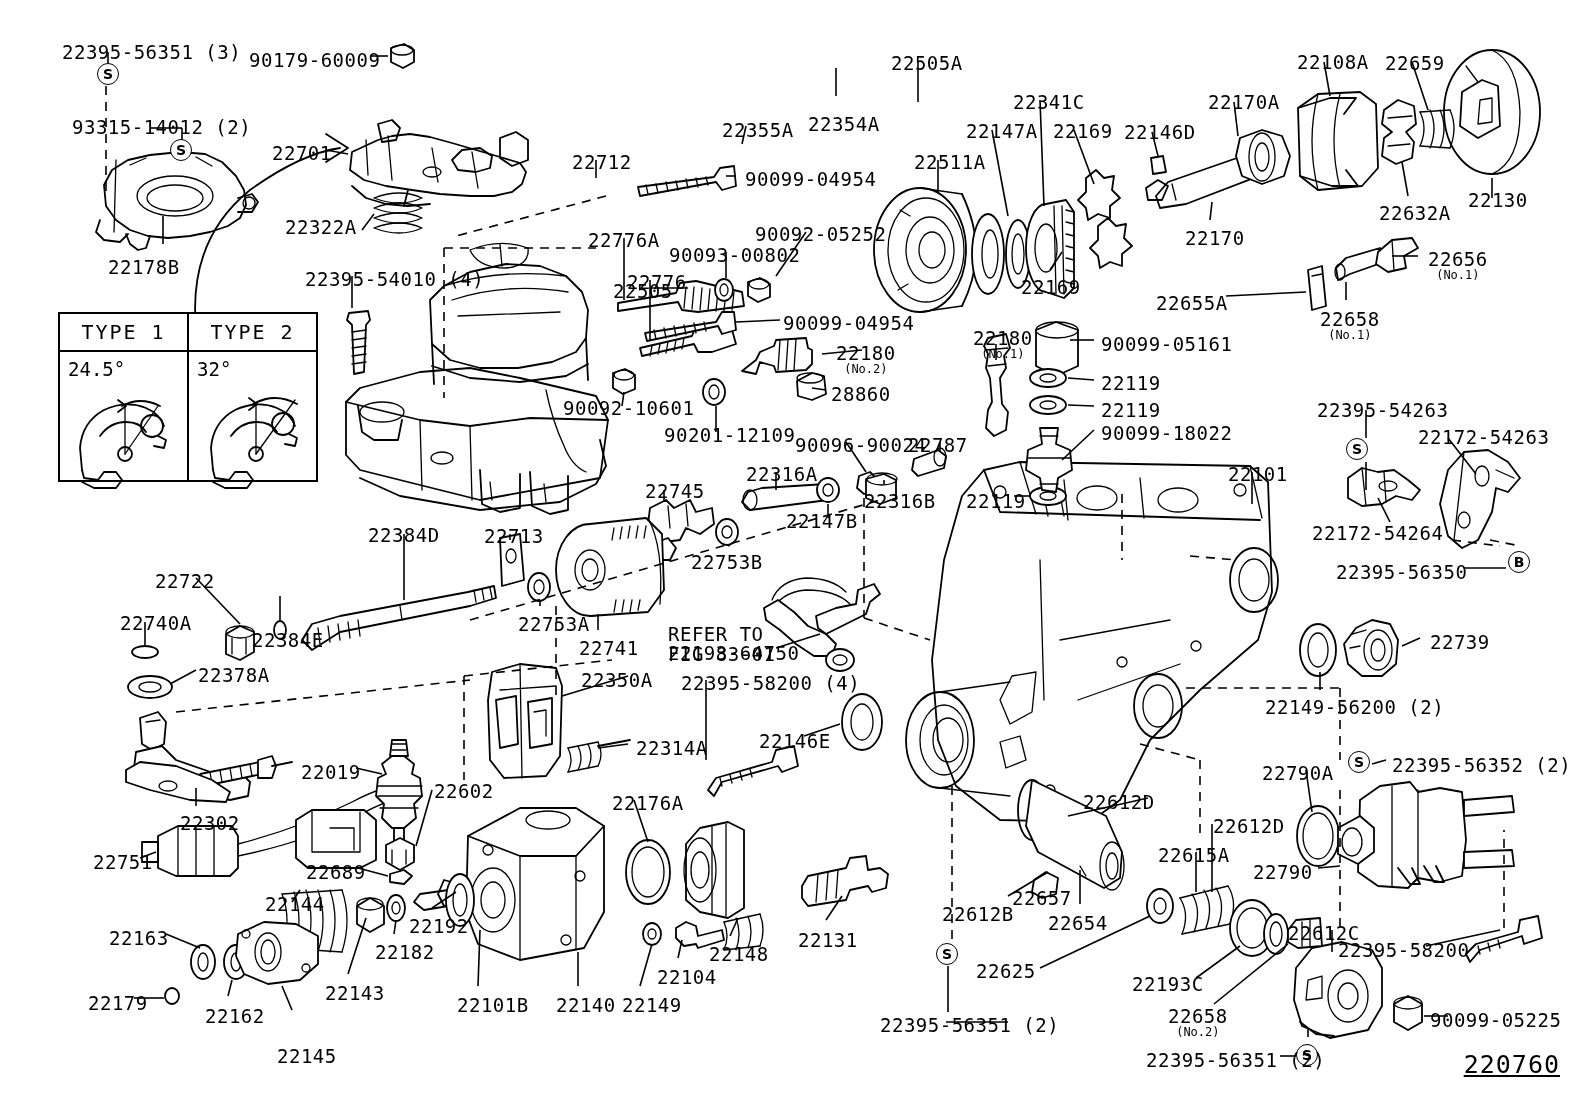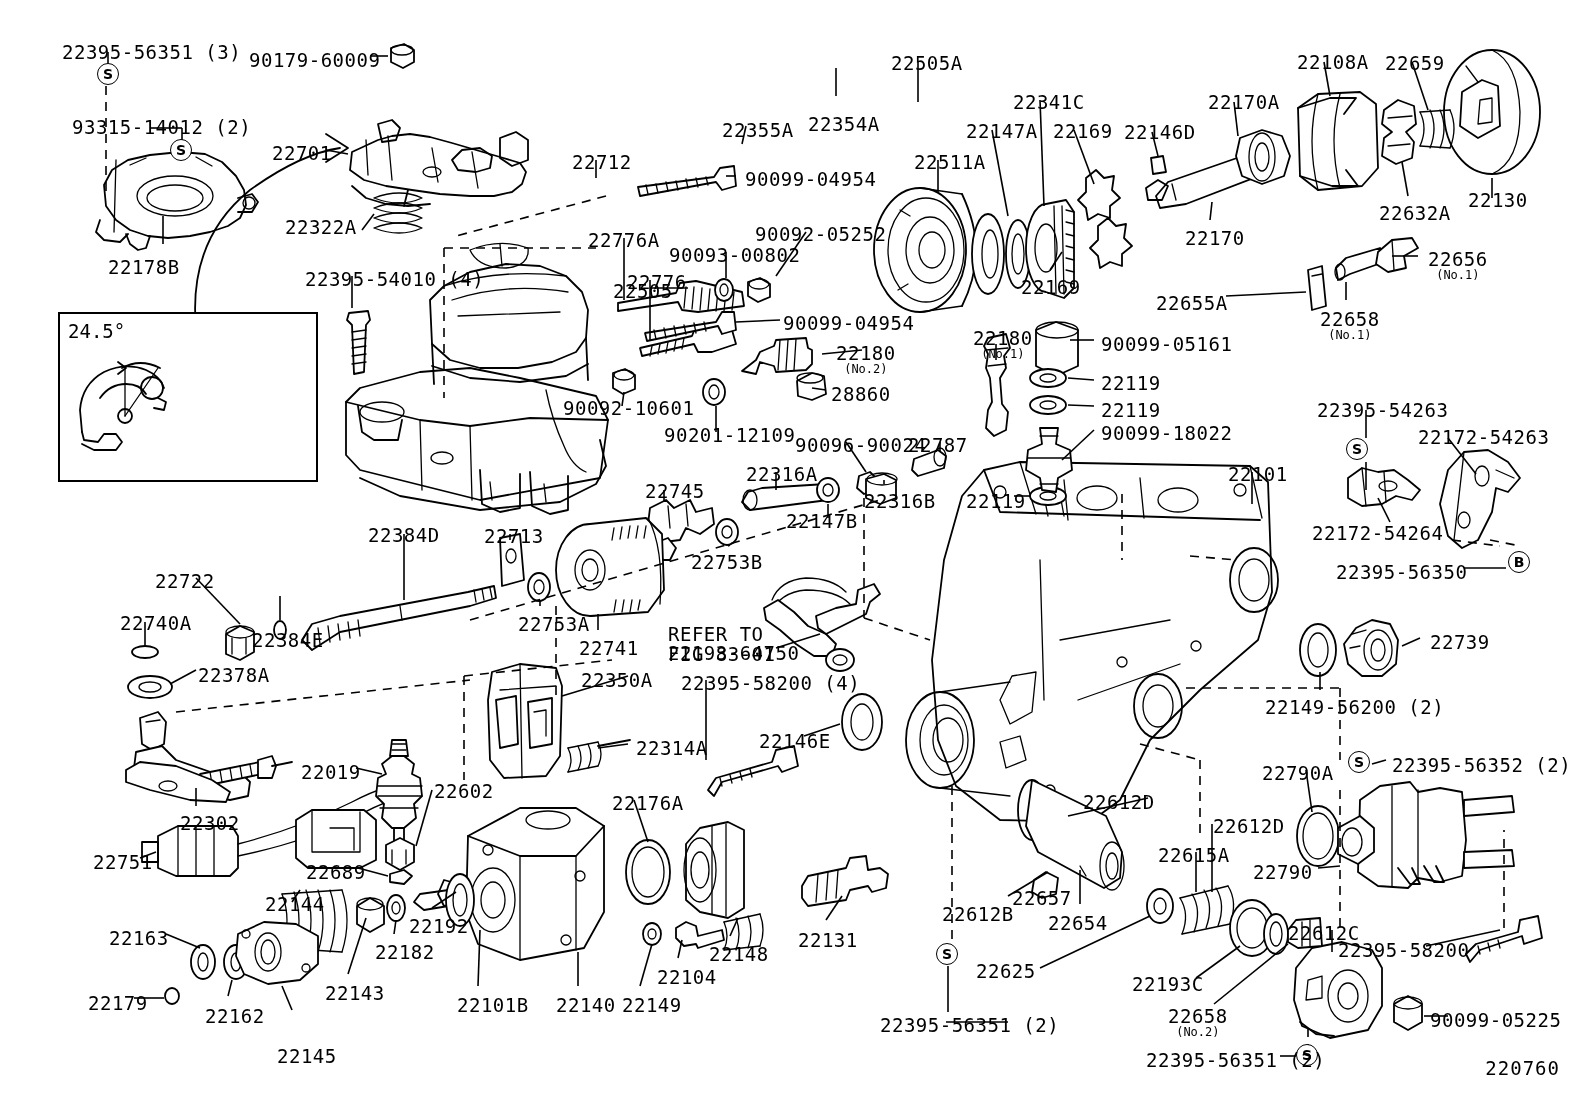--- a/index.html
+++ b/index.html
@@ -63,22 +63,23 @@
   #typebox .bodyrow{display:flex;height:calc(100% - 38px);}
   #typebox .cell{flex:1;position:relative;}
   #typebox .cell+.cell{border-left:2px solid #000;}
   #typebox .ang{
     position:absolute;left:8px;top:6px;
     font-size:19px;
   }
   
   #fignum{
     position:absolute;
-    font-size:19px;
+    font-size:25px;
     letter-spacing:1px;
+    text-decoration:underline;
   }
   .dwg{position:absolute;}
   svg{display:block;overflow:visible;}
   .s-blk{fill:none;stroke:#000;stroke-width:1.8;stroke-linejoin:round;stroke-linecap:round;}
   .s-thin{fill:none;stroke:#000;stroke-width:1.3;stroke-linejoin:round;stroke-linecap:round;}
   .s-fill{fill:#fff;stroke:#000;stroke-width:1.8;stroke-linejoin:round;}
 </style>
 </head>
 <body>
 
@@ -863,35 +864,56 @@
       <path d="M1196 978 L1240 946"></path>
       <path d="M1214 1004 L1288 944"></path>
       <path d="M1426 946 L1500 930"></path>
       <path d="M1008 1022 L946 1022"></path>
       <path d="M1296 1056 L1280 1056"></path>
       <path d="M948 966 L948 1012"></path>
     </g>
   </svg>
 
   <div id="typebox" style="left:58px;top:312px;width:260px;height:170px;">
+    <div class="hdrrow">
+      <div class="hdr">TYPE 1</div>
+      <div class="hdr">TYPE 2</div>
+    </div>
     <div class="bodyrow">
       <div class="cell">
         <div class="ang">24.5°</div>
         <svg width="130" height="130" viewBox="0 0 130 130" style="position:absolute;left:0;top:14px;">
           <g>
             <path class="s-blk" d="M22 104 L20 82 Q22 56 44 44 Q66 34 86 42 Q100 48 104 60"></path>
             <path class="s-blk" d="M40 70 Q50 56 66 56 Q80 56 86 66"></path>
             <circle class="s-blk" cx="65" cy="88" r="7"></circle>
             <circle class="s-blk" cx="92" cy="60" r="11"></circle>
             <path class="s-blk" d="M98 70 L106 74 L104 82 L94 80"></path>
             <path class="s-blk" d="M22 104 L24 112 L38 114 L44 106 L56 106 L62 114 L56 122 L34 122 L22 116"></path>
             <path class="s-thin" d="M65 88 L65 38"></path>
             <path class="s-thin" d="M65 88 L98 40"></path>
             <path class="s-blk" d="M62 40 Q80 30 100 40"></path>
             <path class="s-blk" d="M58 34 L66 40 L58 46"></path>
+          </g>
+        </svg>
+      </div>
+      <div class="cell">
+        <div class="ang">32°</div>
+        <svg width="130" height="130" viewBox="0 0 130 130" style="position:absolute;left:2px;top:14px;">
+          <g>
+            <path class="s-blk" d="M22 104 L20 82 Q22 56 44 44 Q66 34 86 42 Q100 48 104 60"></path>
+            <path class="s-blk" d="M40 70 Q50 56 66 56 Q80 56 86 66"></path>
+            <circle class="s-blk" cx="65" cy="88" r="7"></circle>
+            <circle class="s-blk" cx="92" cy="58" r="11"></circle>
+            <path class="s-blk" d="M98 68 L106 72 L104 80 L94 78"></path>
+            <path class="s-blk" d="M22 104 L24 112 L38 114 L44 106 L56 106 L62 114 L56 122 L34 122 L22 116"></path>
+            <path class="s-thin" d="M65 88 L65 38"></path>
+            <path class="s-thin" d="M65 88 L104 34"></path>
+            <path class="s-blk" d="M62 38 Q84 26 106 38"></path>
+            <path class="s-blk" d="M58 32 L66 38 L58 44"></path>
           </g>
         </svg>
       </div>
     </div>
   </div>
 
   <div id="marker-layer">
       <div class="mark" style="left: 97px; top: 63px;">S</div>
       <div class="mark" style="left: 170px; top: 139px;">S</div>
       <div class="mark" style="left: 1346px; top: 438px;">S</div>

